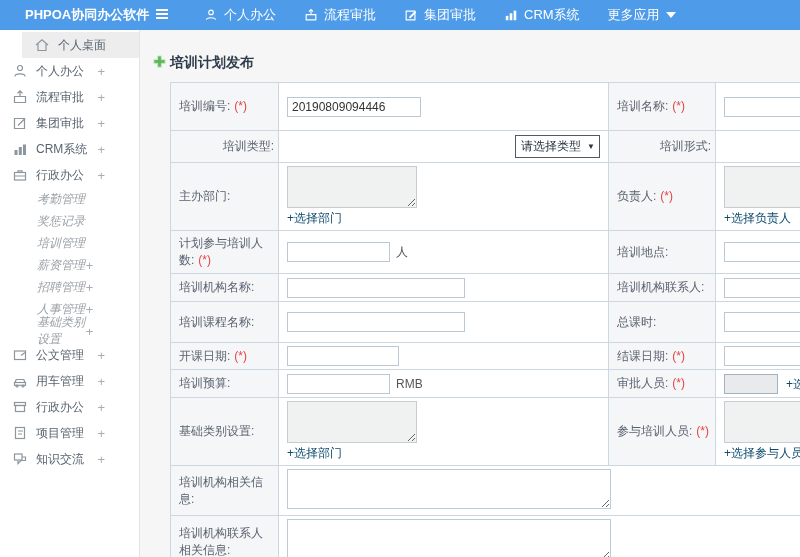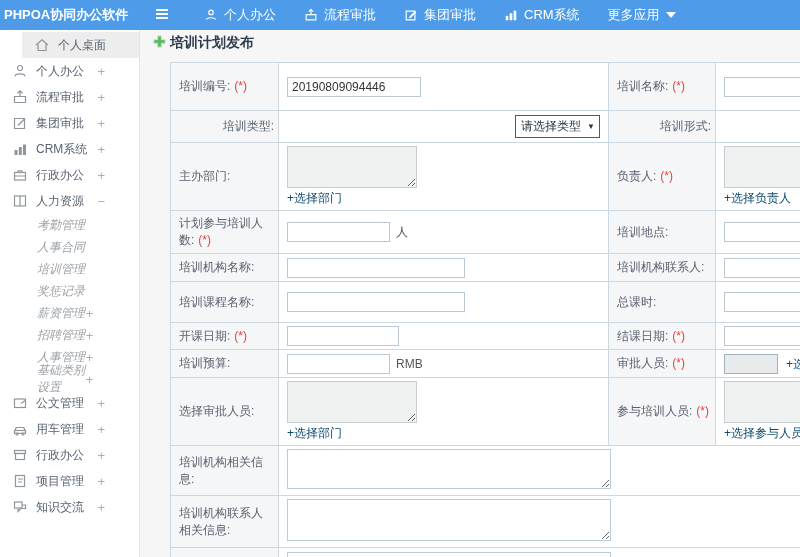--- a/index.html
+++ b/index.html
@@ -2,38 +2,38 @@
 <html><head>
 <meta charset="utf-8">
 <style>
   * { margin:0; padding:0; box-sizing:border-box; }
   html,body { width:800px; height:557px; overflow:hidden;
     font-family:"Liberation Sans","DejaVu Sans",sans-serif; font-size:12px; background:#f6f6f6; color:#5a6270; }
 
   
   .topbar { position:absolute; left:0; top:0; width:800px; height:30px; background:#4d9be9;
     display:flex; align-items:center; color:#fff; z-index:10; }
-  .logo { width:140px; padding-left:4px; font-size:13px; font-weight:bold; white-space:nowrap; }
+  .logo { width:140px; padding-left:25px; font-size:13px; font-weight:bold; white-space:nowrap; }
   .hamburger { margin:0 20px 0 14px; display:flex; align-items:center; cursor:pointer; }
   .nav-item { display:flex; align-items:center; gap:6px; padding:0 14px; height:30px; font-size:13px; cursor:pointer; }
   .nav-item svg { display:block; }
 
   
   .sidebar { position:absolute; left:0; top:30px; width:140px; bottom:0; background:#fff;
     border-right:1px solid #e4e4e4; padding-top:2px; }
   .side-item { height:26px; display:flex; align-items:center; padding:0 0 0 12px; color:#596470; cursor:pointer; }
   .side-item.active { background:#ededed;margin-left:22px; }
   .side-item .sicon { width:16px; height:16px; margin-right:8px; color:#8d959d; flex:none; }
   .side-item .expand { margin-left:auto; margin-right:34px; color:#a8adb3; font-size:13px; }
   .sub-item { height:22px; display:flex; align-items:center; padding-left:37px; color:#9aa0a6; cursor:pointer;font-style:italic; }
   .sub-item .expand { margin-left:auto; margin-right:46px; color:#a8adb3; font-size:13px; }
 
   
   .main { position:absolute; left:140px; top:30px; right:0; bottom:0; overflow:hidden; background:#f6f6f6; }
-  .page-title { display:flex; align-items:flex-end; gap:3px; margin:4px 0 10px 12px; }
+  .page-title { display:flex; align-items:flex-end; gap:3px; margin:24px 0 10px 12px; }
   .page-title .ttl { font-size:14px; font-weight:bold; color:#2f3d4c; }
 
   
   table.form { border-collapse:collapse; margin-left:30px; width:920px; table-layout:fixed; background:#fff; }
   table.form td { border:1px solid #ccd7e0; vertical-align:middle; }
   td.lbl { background:#f5f6f7; padding:4px 4px 4px 8px; color:#5a6270; }
   td.fld { background:#fff; padding:3px 8px; }
   em.req { font-style:normal; color:#e64444; margin-left:4px; }
 
   tr.r1 td { height:48px;margin-top:16px; } tr.r2 td { height:32px;text-align:right; } tr.r3 td { height:56px; }
@@ -176,42 +176,29 @@
   <div class="side-item">
     <span class="sicon">
       <svg width="16" height="16" viewBox="0 0 16 16" fill="none" stroke="currentColor" stroke-width="1.2">
           <rect x="2.5" y="5.5" width="11" height="7.5"></rect>
           <path d="M6 5.5V3.8h4v1.7M2.5 9h11"></path>
         </svg>
     </span>
     <span>行政办公</span>
     <span class="expand">+</span>
   </div>
-  <div class="side-item">
-    <span class="sicon">
-      <svg width="16" height="16" viewBox="0 0 16 16" fill="none" stroke="currentColor" stroke-width="1.2">
-          <rect x="2.5" y="3" width="11" height="10"></rect>
-          <path d="M8 3v10"></path>
-        </svg>
-    </span>
-    <span>人力资源</span>
-    <span class="expand">−</span>
-  </div>
 
   <div class="sub-item">
     <span>考勤管理</span>
   </div>
   <div class="sub-item">
-    <span>人事合同</span>
+    <span>奖惩记录</span>
   </div>
   <div class="sub-item">
     <span>培训管理</span>
-  </div>
-  <div class="sub-item">
-    <span>奖惩记录</span>
   </div>
   <div class="sub-item">
     <span>薪资管理</span>
     <span class="expand">+</span>
   </div>
   <div class="sub-item">
     <span>招聘管理</span>
     <span class="expand">+</span>
   </div>
   <div class="sub-item">
@@ -366,21 +353,21 @@
     </tr>
 
     <tr class="r8">
       <td class="lbl"><span>培训预算:</span></td>
       <td class="fld"><input type="text" class="w100" style=""><span class="suffix">RMB</span></td>
       <td class="lbl"><span>审批人员:</span><em class="req">(*)</em></td>
       <td class="fld"><input type="text" class="readonly" style=""><a class="sel-link inline-link">+选择审批人员</a></td>
     </tr>
 
     <tr class="r9">
-      <td class="lbl"><span>选择审批人员:</span></td>
+      <td class="lbl"><span>基础类别设置:</span></td>
       <td class="fld">
         <div class="cell-stack">
           <textarea class="gray" style=""></textarea>
           <a class="sel-link">+选择部门</a>
         </div>
       </td>
       <td class="lbl"><span>参与培训人员:</span><em class="req">(*)</em></td>
       <td class="fld">
         <div class="cell-stack">
           <textarea class="gray r" style=""></textarea>

